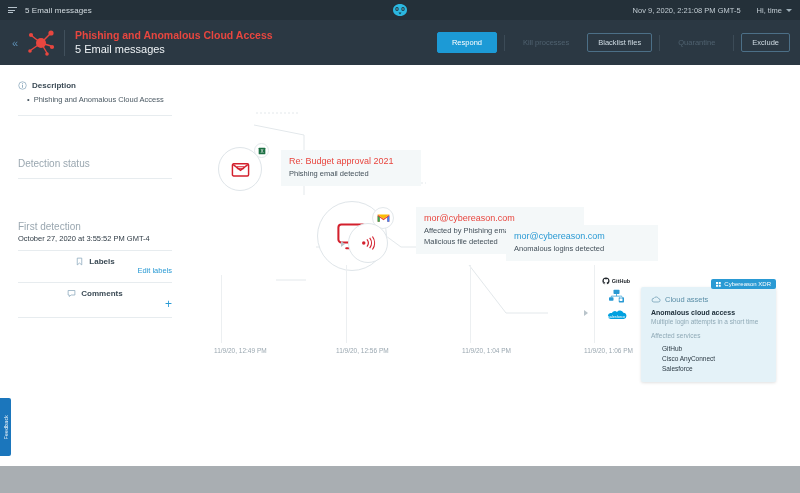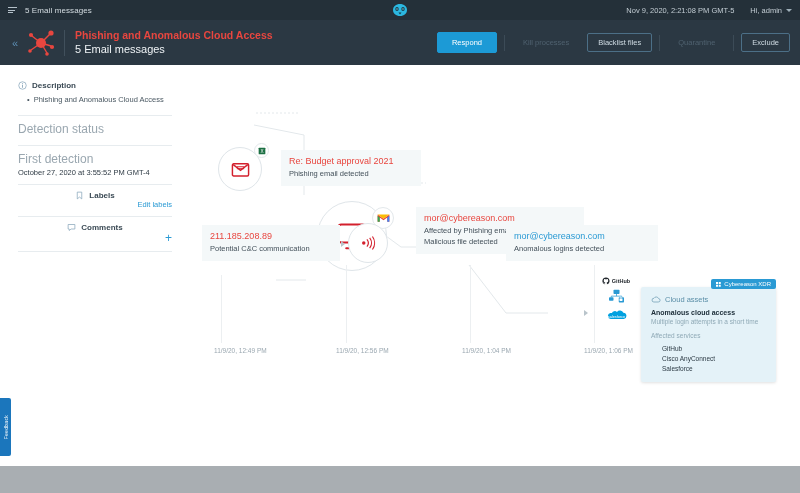--- a/index.html
+++ b/index.html
@@ -81,21 +81,21 @@
   .side-head {
     display: flex; align-items: center; gap: 5px;
     font-size: 8px; font-weight: bold; color: #3b4a55;
   }
   .side-head .ico { width: 9px; height: 9px; color: #8aa7bb; }
   .side-bullet {
     margin: 5px 0 2px 9px; font-size: 7.5px; color: #4a5862;
     display: flex; gap: 4px; line-height: 1.4;
   }
   .side-bullet::before { content: "•"; color: #4a5862; }
-  .side-label { font-size: 12px; color: #9aa7b0; margin-bottom: 2px; }
+  .side-label { font-size: 10px; color: #9aa7b0; margin-bottom: 2px; margin-top: 36px; }
   .side-val { font-size: 7.5px; color: #2e3a44; }
   .side-row { display: flex; align-items: center; flex-direction: column; }
   .side-link { margin-left: auto; font-size: 7.5px; color: #2a9ad4; cursor: pointer; }
   .side-plus { margin-left: auto; font-size: 12px; color: #2a9ad4; cursor: pointer; line-height: 1; }
   
   .canvas { flex: 1; position: relative; background: #fff; overflow: hidden; }
   .node-circle {
     position: absolute; border-radius: 50%; background: #fff;
     border: 1px solid #dfe5e9; display: flex; align-items: center; justify-content: center;
   }
@@ -164,21 +164,21 @@
       <ellipse cx="11" cy="11" rx="3.4" ry="4" fill="#173a47"></ellipse>
       <ellipse cx="23" cy="11" rx="3.4" ry="4" fill="#173a47"></ellipse>
       <circle cx="11" cy="11" r="1.3" fill="#9ae4f7"></circle>
       <circle cx="23" cy="11" r="1.3" fill="#9ae4f7"></circle>
       <path d="M14 18h6l-3 4z" fill="#173a47"></path>
     </svg>
   </div>
   <div class="tb-right">
     <span>Nov 9, 2020, 2:21:08 PM GMT-5</span>
     <span class="tb-user">
-      <span>Hi, admin</span>
+      <span>Hi, time</span>
       <span class="caret-d"></span>
     </span>
   </div>
 </div>
 
 <div class="header">
   <div class="collapse-btn">«</div>
   <div class="brand-logo">
     <svg viewBox="0 0 34 34" width="34" height="34">
       <line x1="17" y1="17" x2="26" y2="8" stroke="#e8463f" stroke-width="1.4"></line>
@@ -319,24 +319,20 @@
         <path d="M1 13.2h3.2V6.6L1 4.1z" fill="#34a853"></path>
         <path d="M15.8 13.2H19V4.1l-3.2 2.5z" fill="#4285f4"></path>
       </svg>
     </div>
     <div class="info-box" style="left:230px;top:142px;width:168px;">
       <div class="info-title">mor@cybereason.com</div>
       <div class="info-line">Affected by Phishing email</div>
       <div class="info-line">Malicious file detected</div>
     </div>
 
-    <div class="info-box" style="left:16px;top:160px;width:138px;">
-      <div class="info-title">211.185.208.89</div>
-      <div class="info-line">Potential C&amp;C communication</div>
-    </div>
     <div class="arrow-r" style="left:155px;top:176px;"></div>
     <div class="node-circle" style="left:162px;top:158px;width:40px;height:40px;">
       <svg viewBox="0 0 24 20" width="19" height="16">
         <circle cx="6" cy="10" r="2.2" fill="#d3202d"></circle>
         <path d="M10 5.5a7 7 0 010 9" fill="none" stroke="#d3202d" stroke-width="1.5"></path>
         <path d="M13.5 3.5a10.5 10.5 0 010 13" fill="none" stroke="#d3202d" stroke-width="1.5"></path>
         <path d="M17 1.8a14 14 0 010 16.4" fill="none" stroke="#d3202d" stroke-width="1.5"></path>
       </svg>
     </div>
 

